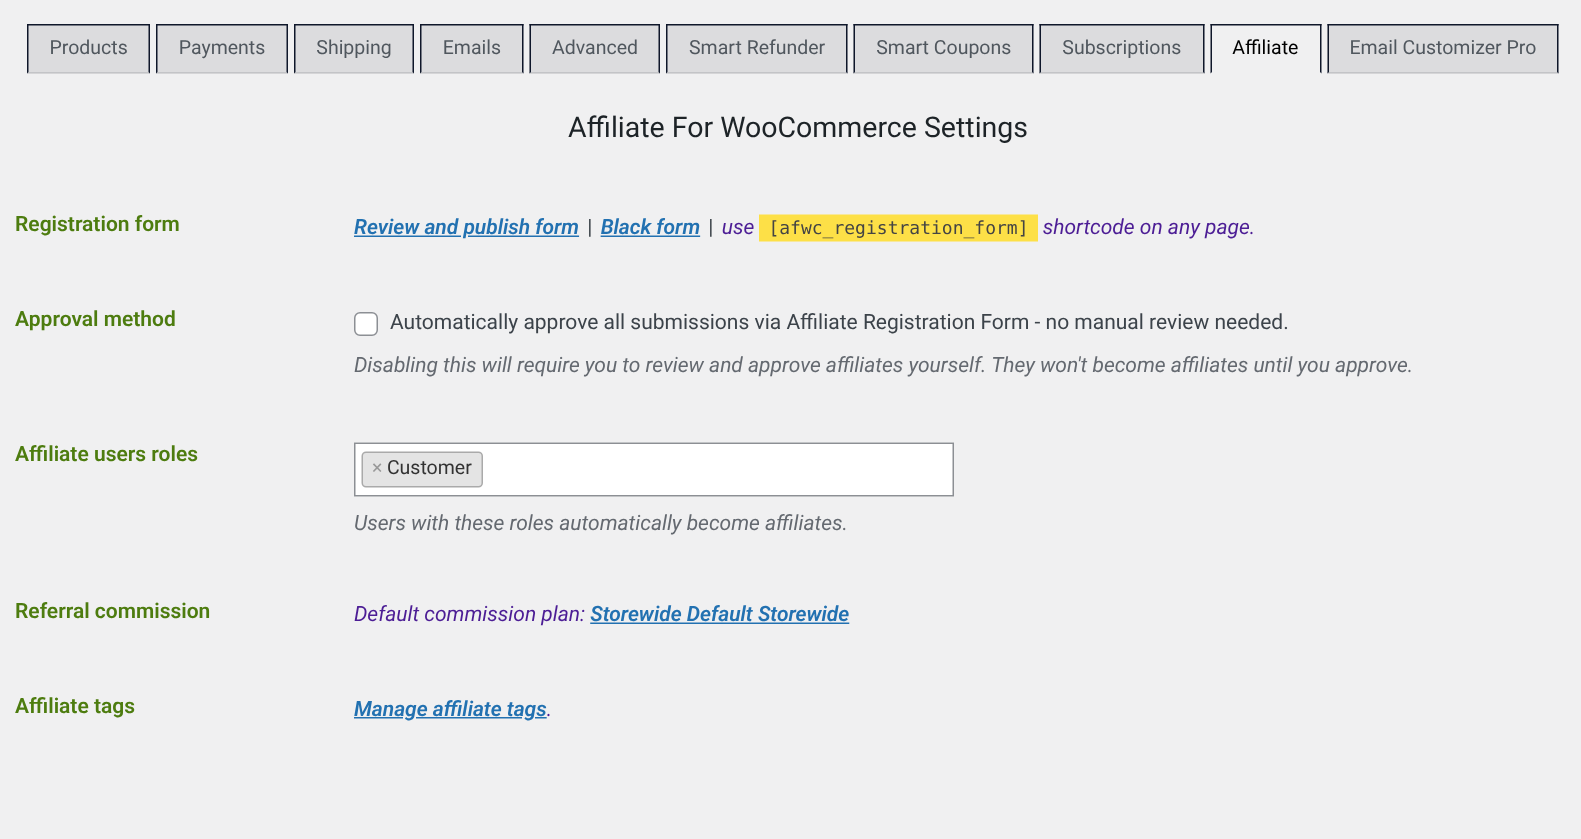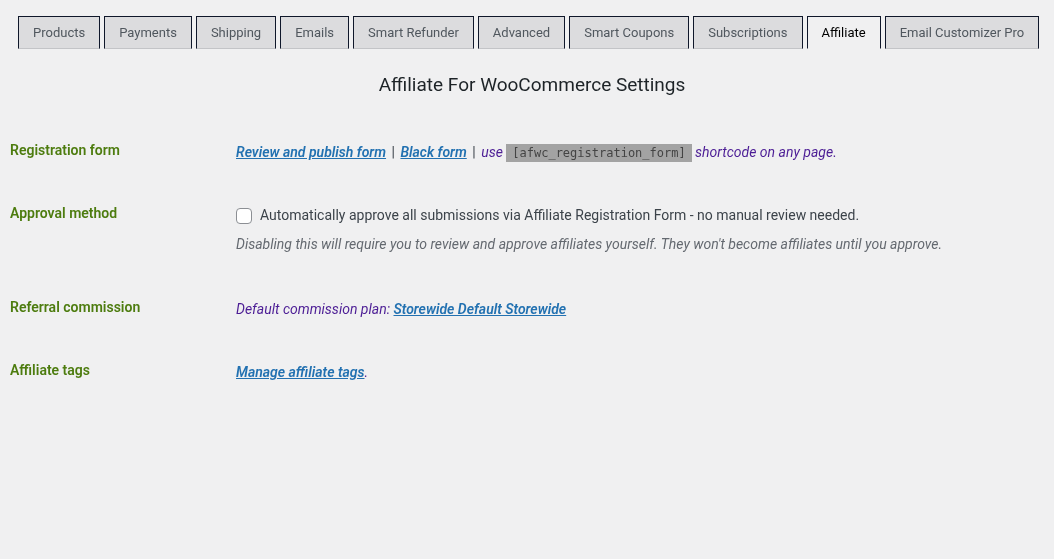--- a/index.html
+++ b/index.html
@@ -64,21 +64,21 @@
     a.link {
       color: #2271b1;
       font-weight: 600;
       font-style: italic;
       text-decoration: underline;
       cursor: pointer;
     }
     .pipe { color: #3c434a; padding: 0 2px; }
     .italic { font-style: italic; color: #4c1d95; }
     code.shortcode {
-      background: #a3a3a3;
+      background: #fde047;
       padding: 2px 6px;
       font-family: Consolas, Monaco, monospace;
       font-size: 12px;
       font-style: normal;
       color: #444;
     }
     .checkbox-row {
       display: flex;
       align-items: center;
       gap: 8px;
@@ -135,22 +135,22 @@
     .row-tags td, .row-tags th { padding-top: 22px; padding-bottom: 20px; }
   </style>
 </head>
 <body>
 
 <div class="tabs">
   <span class="tab">Products</span>
   <span class="tab">Payments</span>
   <span class="tab">Shipping</span>
   <span class="tab">Emails</span>
+  <span class="tab">Advanced</span>
   <span class="tab">Smart Refunder</span>
-  <span class="tab">Advanced</span>
   <span class="tab">Smart Coupons</span>
   <span class="tab">Subscriptions</span>
   <span class="tab active">Affiliate</span>
   <span class="tab">Email Customizer Pro</span>
 </div>
 
 <div class="content">
   <h2 class="settings-title">Affiliate For WooCommerce Settings</h2>
 
   <table class="form-table">
@@ -166,20 +166,32 @@
       <th>Approval method</th>
       <td>
         <div class="checkbox-row">
           <input type="checkbox" style="">
           <span>Automatically approve all submissions via Affiliate Registration Form - no manual review needed.</span>
         </div>
         <p class="desc">Disabling this will require you to review and approve affiliates yourself. They won't become affiliates until you approve.</p>
       </td>
     </tr>
 
+    <tr class="row-roles">
+      <th>Affiliate users roles</th>
+      <td>
+        <div class="select2">
+          <span class="token">
+            <span class="remove">×</span>
+                <span>Customer</span>
+          </span>
+        </div>
+        <p class="desc">Users with these roles automatically become affiliates.</p>
+      </td>
+    </tr>
 
     <tr class="row-referral">
       <th>Referral commission</th>
       <td>
         <span class="italic">Default commission plan: </span><a class="link">Storewide Default Storewide</a>
       </td>
     </tr>
 
 
     <tr class="row-tags">

